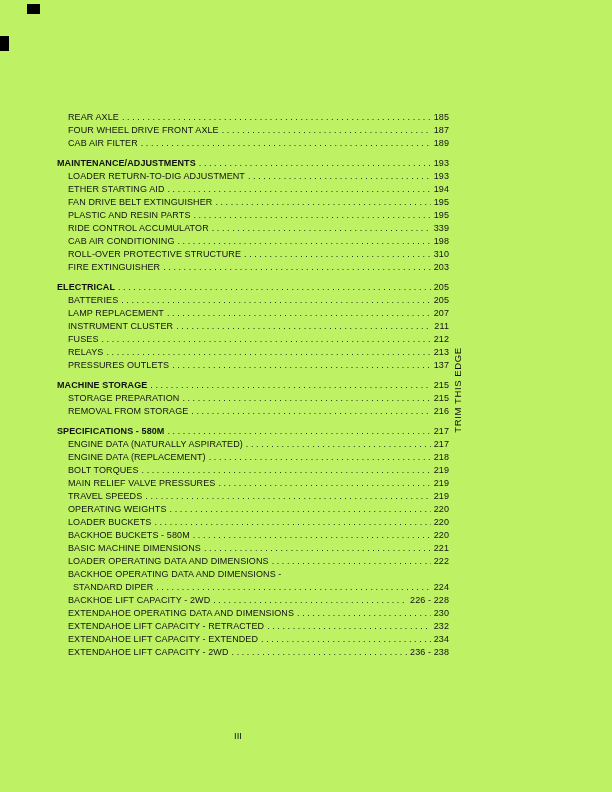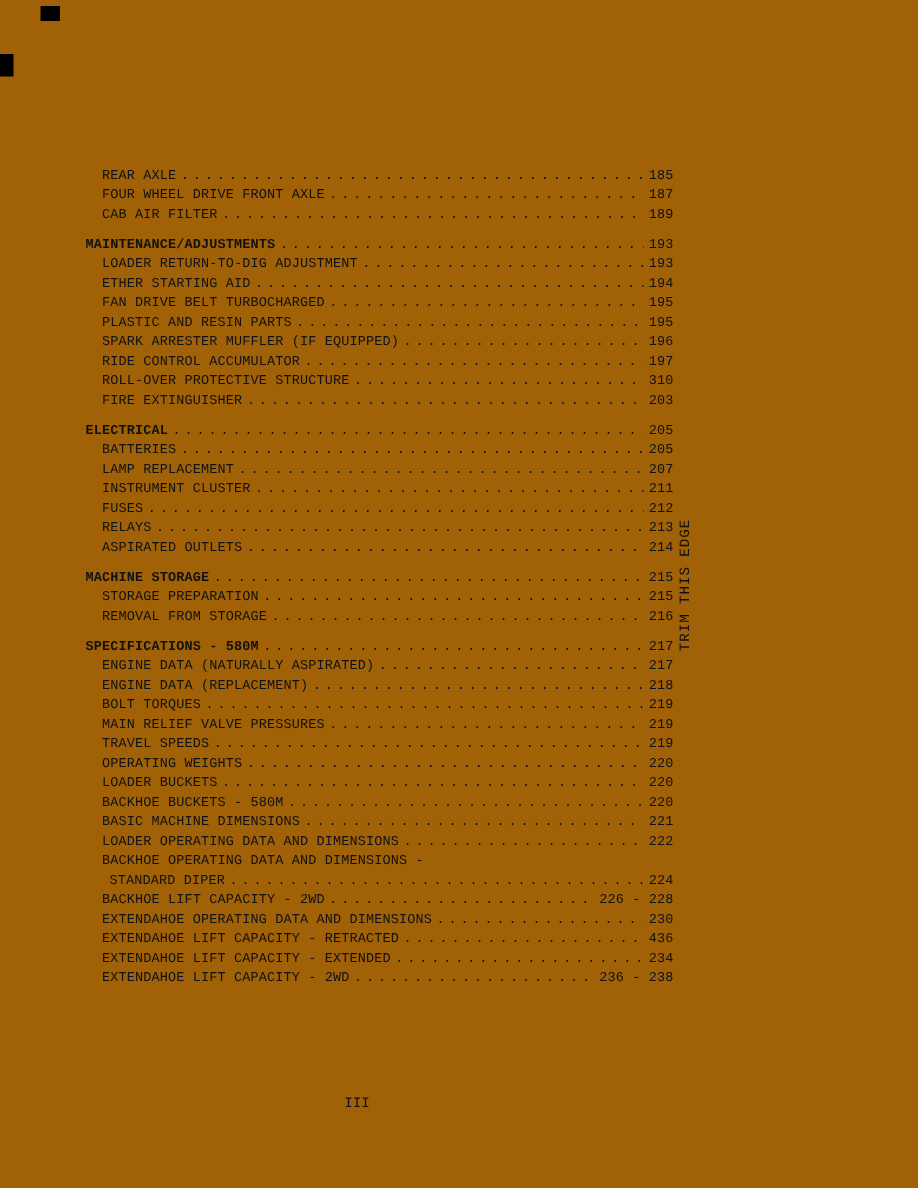--- a/index.html
+++ b/index.html
@@ -4,22 +4,22 @@
 <style>
   html, body {
     margin: 0;
     padding: 0;
     background: #ffffff;
   }
   .page {
     position: relative;
     width: 612px;
     height: 792px;
-    background: #a16207;
-    font-family: Liberation Mono, monospace;
+    background: #bef264;
+    font-family: Liberation Sans, sans-serif;
     color: #111111;
     overflow: hidden;
   }
   .trim-mark {
     position: absolute;
     background: #000000;
   }
   .trim-mark.top {
     left: 27px;
     top: 4px;
@@ -123,38 +123,38 @@
           <span class="toc-label">LOADER RETURN-TO-DIG ADJUSTMENT</span>
           <span class="dots"></span>
           <span class="toc-page">193</span>
         </div>
         <div class="toc-row item">
           <span class="toc-label">ETHER STARTING AID</span>
           <span class="dots"></span>
           <span class="toc-page">194</span>
         </div>
         <div class="toc-row item">
-          <span class="toc-label">FAN DRIVE BELT TURBOCHARGED</span>
+          <span class="toc-label">FAN DRIVE BELT EXTINGUISHER</span>
           <span class="dots"></span>
           <span class="toc-page">195</span>
         </div>
         <div class="toc-row item">
           <span class="toc-label">PLASTIC AND RESIN PARTS</span>
           <span class="dots"></span>
           <span class="toc-page">195</span>
         </div>
         <div class="toc-row item">
-          <span class="toc-label">SPARK ARRESTER MUFFLER (IF EQUIPPED)</span>
-          <span class="dots"></span>
-          <span class="toc-page">196</span>
-        </div>
-        <div class="toc-row item">
           <span class="toc-label">RIDE CONTROL ACCUMULATOR</span>
           <span class="dots"></span>
-          <span class="toc-page">197</span>
+          <span class="toc-page">339</span>
+        </div>
+        <div class="toc-row item">
+          <span class="toc-label">CAB AIR CONDITIONING</span>
+          <span class="dots"></span>
+          <span class="toc-page">198</span>
         </div>
         <div class="toc-row item">
           <span class="toc-label">ROLL-OVER PROTECTIVE STRUCTURE</span>
           <span class="dots"></span>
           <span class="toc-page">310</span>
         </div>
         <div class="toc-row item">
           <span class="toc-label">FIRE EXTINGUISHER</span>
           <span class="dots"></span>
           <span class="toc-page">203</span>
@@ -185,23 +185,23 @@
           <span class="toc-label">FUSES</span>
           <span class="dots"></span>
           <span class="toc-page">212</span>
         </div>
         <div class="toc-row item">
           <span class="toc-label">RELAYS</span>
           <span class="dots"></span>
           <span class="toc-page">213</span>
         </div>
         <div class="toc-row item">
-          <span class="toc-label">ASPIRATED OUTLETS</span>
-          <span class="dots"></span>
-          <span class="toc-page">214</span>
+          <span class="toc-label">PRESSURES OUTLETS</span>
+          <span class="dots"></span>
+          <span class="toc-page">137</span>
         </div>
       </div>
       <div class="toc-section">
         <div class="toc-row heading">
           <span class="toc-label">MACHINE STORAGE</span>
           <span class="dots"></span>
           <span class="toc-page">215</span>
         </div>
         <div class="toc-row item">
           <span class="toc-label">STORAGE PREPARATION</span>
@@ -284,21 +284,21 @@
           <span class="toc-page">226 - 228</span>
         </div>
         <div class="toc-row item">
           <span class="toc-label">EXTENDAHOE OPERATING DATA AND DIMENSIONS</span>
           <span class="dots"></span>
           <span class="toc-page">230</span>
         </div>
         <div class="toc-row item">
           <span class="toc-label">EXTENDAHOE LIFT CAPACITY - RETRACTED</span>
           <span class="dots"></span>
-          <span class="toc-page">436</span>
+          <span class="toc-page">232</span>
         </div>
         <div class="toc-row item">
           <span class="toc-label">EXTENDAHOE LIFT CAPACITY - EXTENDED</span>
           <span class="dots"></span>
           <span class="toc-page">234</span>
         </div>
         <div class="toc-row item">
           <span class="toc-label">EXTENDAHOE LIFT CAPACITY - 2WD</span>
           <span class="dots"></span>
           <span class="toc-page">236 - 238</span>

